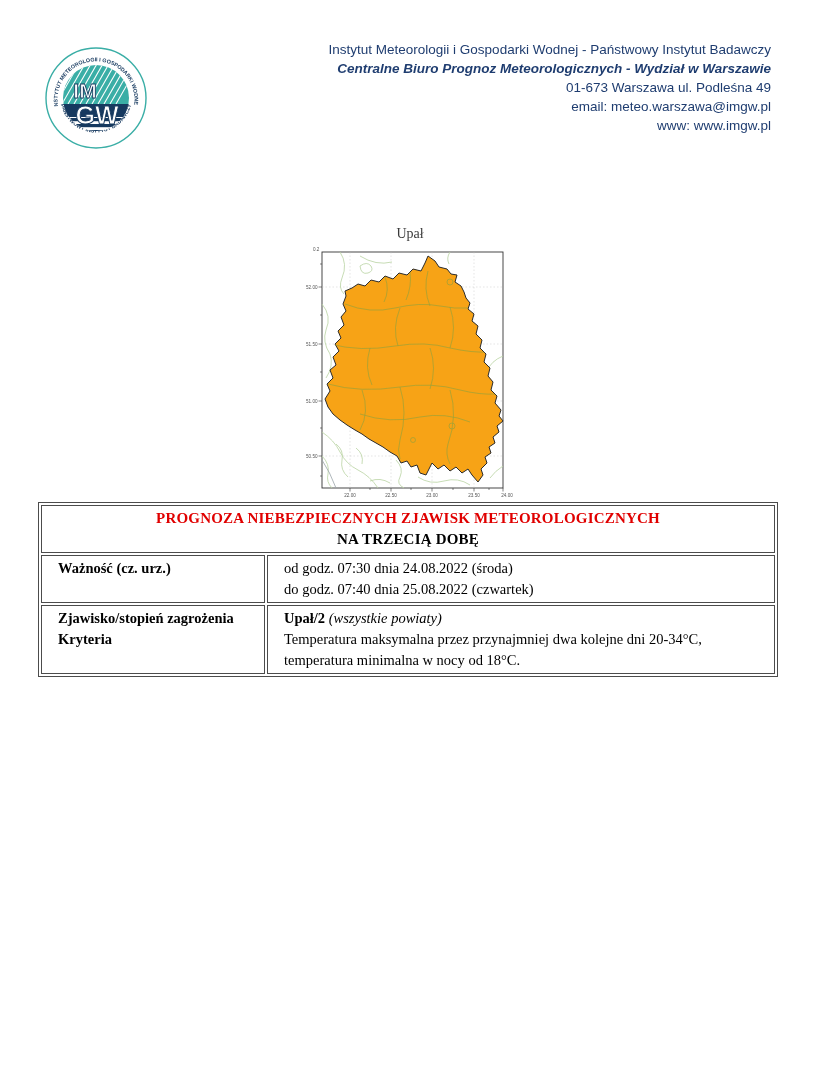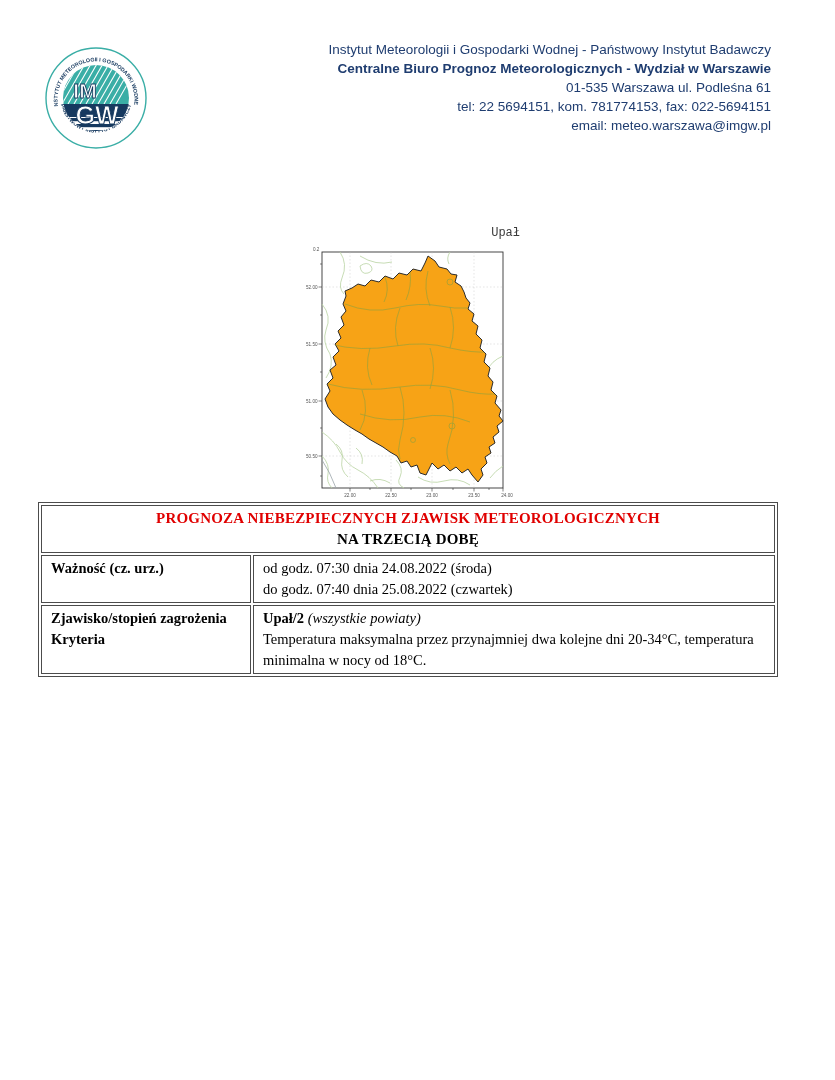--- a/index.html
+++ b/index.html
@@ -9,41 +9,41 @@
     font-family:"Liberation Serif", serif;
   }
 
   
   .logo { position:absolute; left:44px; top:46px; width:104px; height:104px; }
   .letterhead {
     position:absolute; top:40px; right:64px; text-align:right;
     font-family:"Liberation Sans", sans-serif; font-size:13.5px; line-height:19px;
     color:#1f3d70;
   }
-  .letterhead .bold { font-weight:bold; }
+  .letterhead .bold { font-weight:bold;font-style:italic; }
 
   
   .map-block { position:absolute; left:300px; top:226px; width:220px; }
   .map-title {
-    text-align:right; font-family:Liberation Mono, monospace;
-    font-size:12px; color:#3a3a3a; height:14px;
+    text-align:center; font-family:Liberation Serif, serif;
+    font-size:14px; color:#3a3a3a; height:14px;
   }
   .map-block svg { display:block; margin-top:4px; }
   .tick {
     font-family:"Liberation Sans", sans-serif; font-size:4.6px; fill:#555;
   }
 
   
   table.forecast {
     position:absolute; left:38px; top:502px; width:740px;
     border-collapse:separate; border-spacing:2px;
     border:1px solid #4c4c4c; background:#ffffff;
   }
   table.forecast td {
-    border:1px solid #4c4c4c; padding:2px 9px;
+    border:1px solid #4c4c4c; padding:2px 16px;
     font-size:14.5px; line-height:21px; vertical-align:top; color:#000;
   }
   td.title-cell { text-align:center; height:42px; padding-top:4px; }
   .t-red  { color:#e00000; font-weight:bold; font-size:15px; letter-spacing:.2px; }
   .t-blk  { color:#000000; font-weight:bold; font-size:15px; letter-spacing:.2px; }
   td.lbl  { font-weight:bold; width:190px; }
   td.val  {}
   td.h-obszar   { height:22px; }
   td.h-waznosc  { height:42px; }
   td.h-zjawisko { height:60px; }
@@ -94,23 +94,23 @@
         <rect x="19" y="84" width="66" height="3.2" fill="#16395f"></rect>
         <text x="41" y="52" text-anchor="middle" font-family="Liberation Sans, sans-serif" font-size="21" font-weight="bold" fill="#ffffff" stroke="#16395f" stroke-width="0.9">IM</text>
         <text x="53" y="78" text-anchor="middle" font-family="Liberation Sans, sans-serif" font-size="25" font-weight="bold" fill="#ffffff" stroke="#16395f" stroke-width="1">GW</text>
       </g>
     </svg>
   </div>
 
   <div class="letterhead">
     <div>Instytut Meteorologii i Gospodarki Wodnej - Państwowy Instytut Badawczy</div>
     <div class="bold">Centralne Biuro Prognoz Meteorologicznych - Wydział w Warszawie</div>
-    <div>01-535 Warszawa ul. Podleśna 61</div>
-    <div>tel: 22 5694151, kom. 781774153, fax: 022-5694151</div>
+    <div>01-673 Warszawa ul. Podleśna 49</div>
     <div>email: meteo.warszawa@imgw.pl</div>
+    <div>www: www.imgw.pl</div>
   </div>
 
   <div class="map-block">
     <div class="map-title">Upał</div>
     <svg viewBox="0 0 220 258" width="220" height="258">
       <defs>
         <path id="regionPath" d="M 128,12 L 135,17 139,23 147,25 151,30 157,31 155,38 161,42 164,48 166,54 170,59 168,65 174,70 172,77 178,82 176,90 182,96 180,104 186,110 184,118 190,124 188,132 193,138 191,146 197,152 195,159 201,166 199,172 203,177 197,182 199,188 193,193 195,199 189,203 191,209 185,213 187,219 181,225 183,231 178,238 172,231 168,225 162,229 156,223 150,227 144,221 138,225 132,219 129,225 126,231 120,229 117,221 111,223 107,217 101,219 97,212 90,208 83,203 76,199 69,195 62,190 55,186 47,181 40,176 33,170 28,163 25,155 30,147 27,140 33,134 30,126 36,121 33,113 39,107 35,100 41,94 38,87 44,81 41,73 46,67 43,60 46,52 45,47 52,44 58,40 65,42 71,36 79,38 85,32 93,35 99,29 107,31 113,25 121,27 125,19 Z"></path>
         <clipPath id="regionClip">
             <use href="#regionPath"></use>
           </clipPath>

